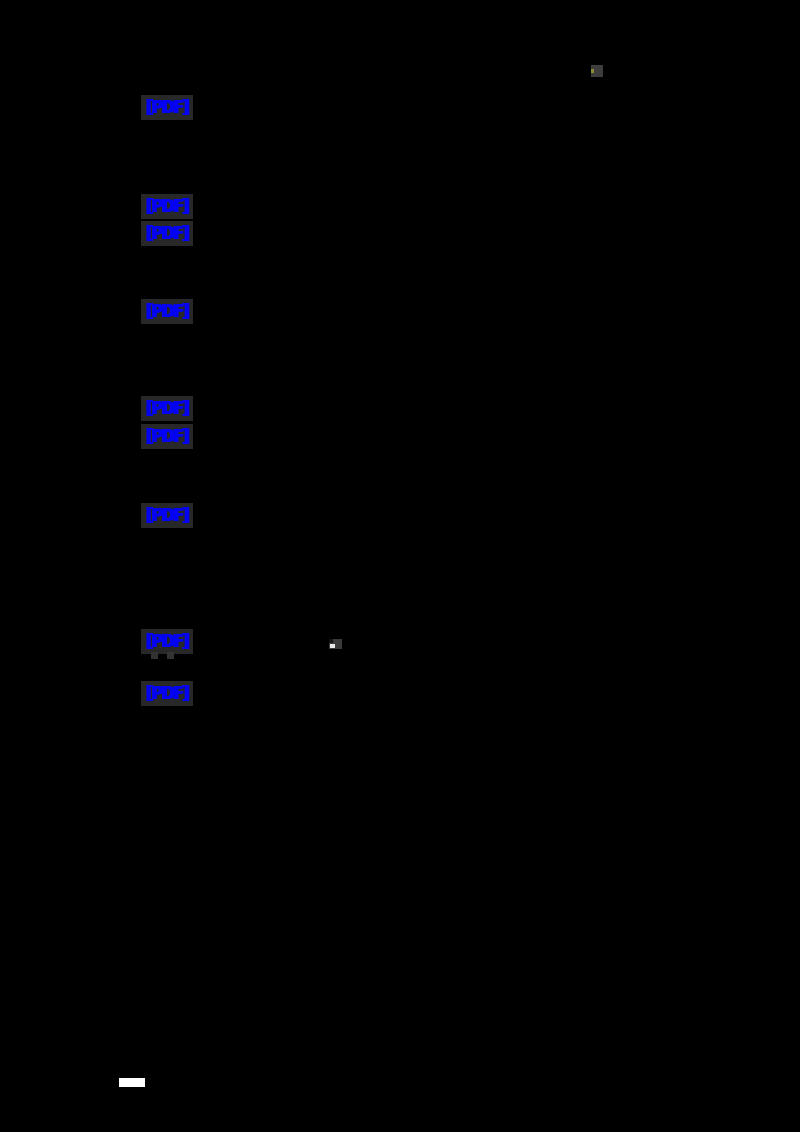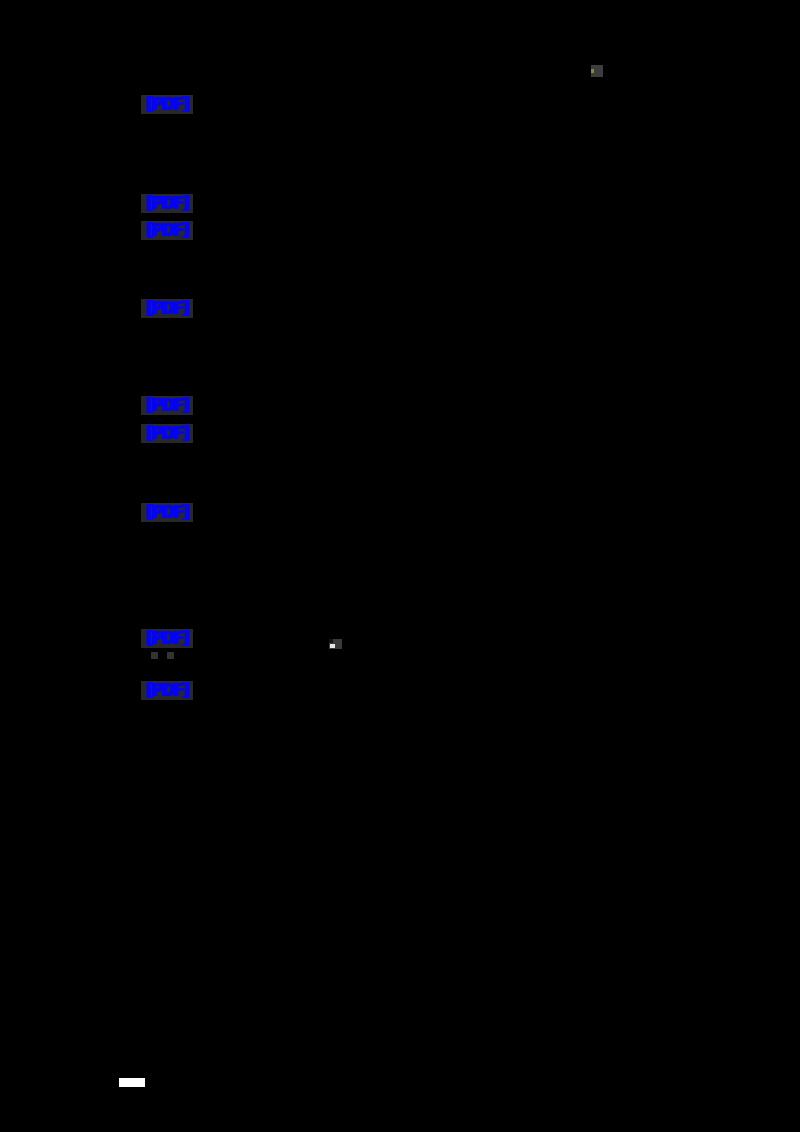--- a/index.html
+++ b/index.html
@@ -13,21 +13,21 @@
     height: 1132px;
     background: #000000;
     overflow: hidden;
     font-family: "DejaVu Sans", sans-serif;
   }
   
   .ref-link {
     position: absolute;
     left: 141px;
     width: 52px;
-    height: 19px;
+    height: 25px;
     background: #282828;
     display: flex;
     align-items: center;
     justify-content: center;
     text-decoration: none;
     cursor: pointer;
     overflow: hidden;
   }
   .ref-link .ref-label {
     color: #0404f2;

